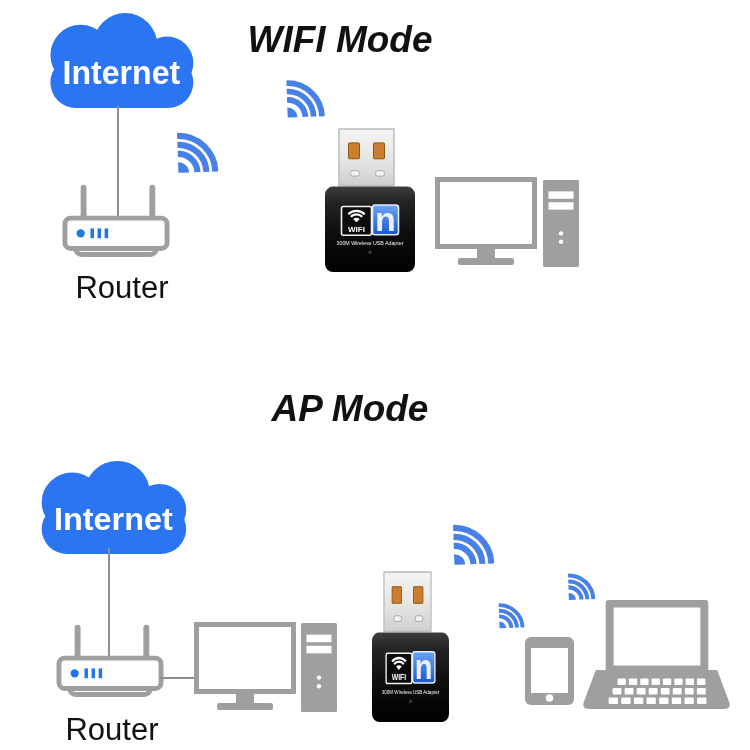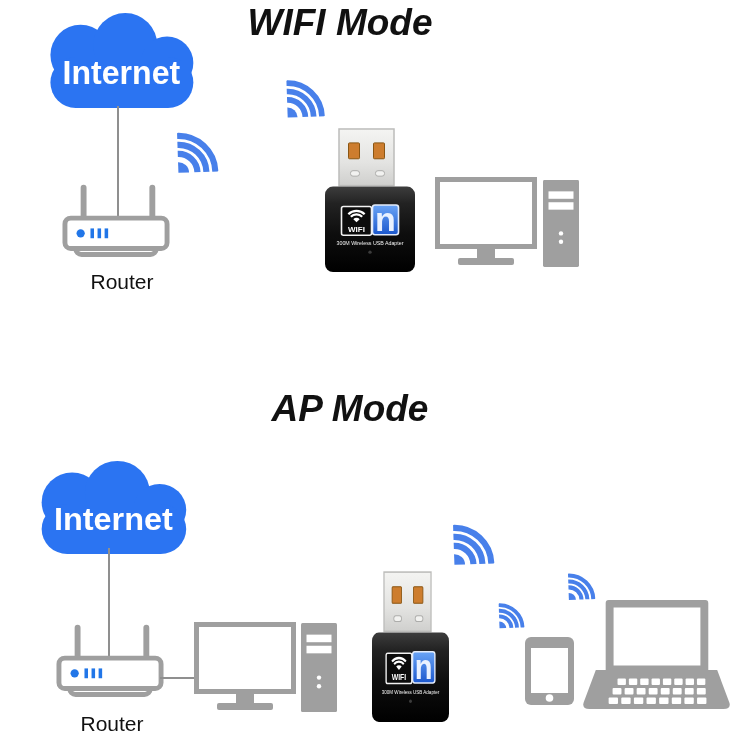--- a/index.html
+++ b/index.html
@@ -5,21 +5,21 @@
   html,body { margin:0; padding:0; }
   body {
     width:750px; height:750px; background:#ffffff; position:relative;
     overflow:hidden; font-family:"Liberation Sans", sans-serif;
   }
   .abs { position:absolute; }
   .title {
     font-style:italic; font-weight:700; font-size:37px; color:#111;
     text-align:center; white-space:nowrap;
   }
-  .dev-label { font-size:21px; color:#111; text-align:center; white-space:nowrap; }
+  .dev-label { font-size:31px; color:#111; text-align:center; white-space:nowrap; }
   .wifi { overflow:visible; transform:rotate(43deg); }
   .line { background:#8f8f8f; }
   svg text { font-family:"Liberation Sans", sans-serif; }
 </style>
 </head>
 <body>
 
 <svg width="0" height="0" style="position:absolute" aria-hidden="true">
   <defs>
     <symbol id="sym-wifi" viewBox="0 0 100 100">
@@ -105,21 +105,21 @@
     </linearGradient>
     <linearGradient id="nGrad" x1="0" y1="0" x2="0" y2="1">
       <stop offset="0" stop-color="#6aa4f6"></stop>
         <stop offset="1" stop-color="#1b57cd"></stop>
     </linearGradient>
   </defs>
 </svg>
 
 <div>
 
-  <div class="abs title" style="left:160px;top:2px;width:360px;">WIFI Mode</div>
+  <div class="abs title" style="left:160px;top:19px;width:360px;">WIFI Mode</div>
 
   <svg class="abs" style="left:30px;top:12px;width:175px;height:96px" viewBox="0 0 180 98" preserveAspectRatio="none">
     <g fill="#2b74f2">
       <circle cx="52" cy="44" r="31"></circle>
       <circle cx="98" cy="34" r="33"></circle>
       <circle cx="141" cy="52" r="27"></circle>
       <rect x="21" y="46" width="147" height="52" rx="26"></rect>
     </g>
     <text x="94" y="73" text-anchor="middle" font-size="33" font-weight="bold" fill="#ffffff">Internet</text>
   </svg>

